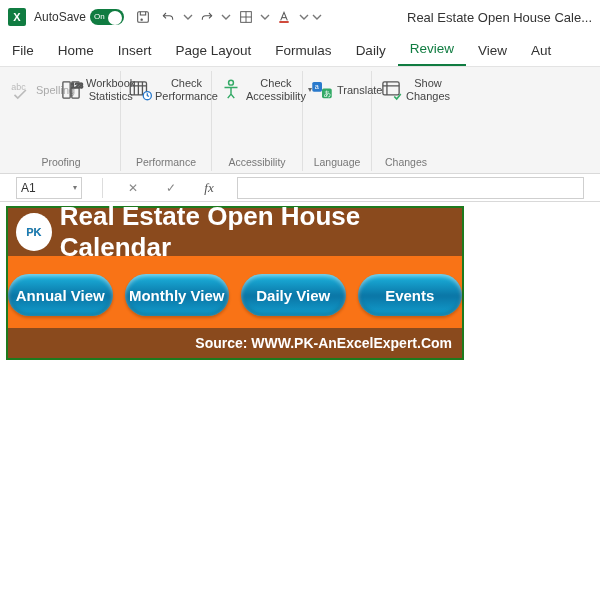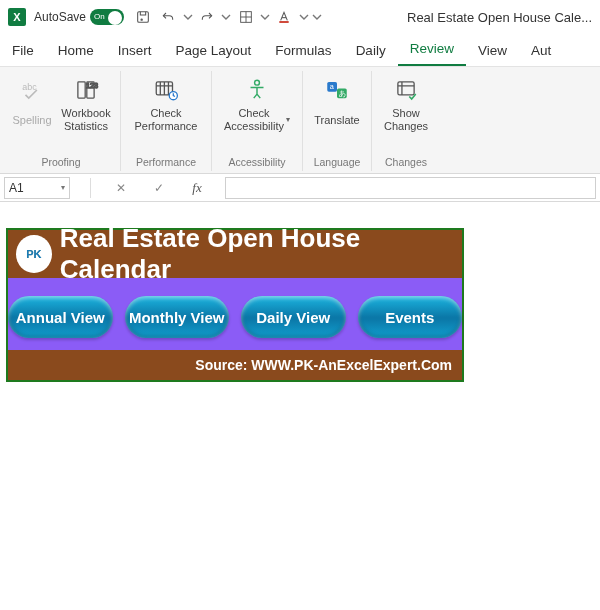--- a/index.html
+++ b/index.html
@@ -19,41 +19,41 @@
   
   .tabs { display: flex; gap: 0; padding: 6px 6px 0 0; height: 32px; align-items: flex-end; }
   .tab { padding: 6px 12px 8px 12px; font-size: 13.5px; color: #333; cursor: pointer; }
   .tab.active { color: #107c41; border-bottom: 2px solid #107c41; font-weight: 400; }
 
   
   .ribbon { background: #f5f5f5; border-top: 1px solid #e3e3e3; border-bottom: 1px solid #d9d9d9; padding: 4px 2px 2px 2px; display: flex; height: 108px; }
   .group { display: flex; flex-direction: column; align-items: center; padding: 2px 6px; border-right: 1px solid #e0e0e0; }
   .group:last-child { border-right: none; }
   .group-items { display: flex; gap: 2px; flex: 1; align-items: flex-start; }
-  .cmd { display: flex; flex-direction: column; align-items: center; justify-content: flex-start; width: 56px; padding: 2px 0; text-align: center; font-size: 11px; color: #444; gap: 2px; cursor: pointer; }
+  .cmd { display: flex; align-items: center; justify-content: flex-start; width: 56px; padding: 2px 0; text-align: center; font-size: 11px; color: #444; gap: 2px; cursor: pointer; }
   .cmd.wide { width: 78px; }
   .cmd.narrow { width: 48px; }
   .cmd.disabled { color: #aaa; }
   .cmd .ico { width: 30px; height: 30px; display: flex; align-items: center; justify-content: center; }
   .cmd .ico svg { width: 26px; height: 26px; }
   .cmd .lbl { line-height: 1.15; min-height: 26px; display:flex; align-items:center; justify-content:center; }
   .grp-label { font-size: 10.5px; color: #777; padding: 2px 0 1px 0; }
   .chev { font-size: 8px; margin-left: 2px; color: #666; }
 
   
-  .formulabar { display: flex; align-items: center; height: 28px; border-bottom: 1px solid #d9d9d9; padding: 2px 4px; gap: 18px; justify-content: space-between; }
+  .formulabar { display: flex; align-items: center; height: 28px; border-bottom: 1px solid #d9d9d9; padding: 2px 16px; gap: 18px; justify-content: space-between; }
   .namebox { width: 66px; height: 22px; border: 1px solid #cfcfcf; display: flex; align-items: center; padding: 0 4px; font-size: 12px; background:#fff; }
   .namebox .dd { margin-left: auto; font-size: 8px; color:#777; }
   .fb-btn { width: 20px; height: 20px; display: flex; align-items: center; justify-content: center; color: #888; cursor:pointer; }
   .fx { font-style: italic; font-family: serif; font-size: 13px; color:#555; }
   .formula-input { flex: 1; height: 22px; border: 1px solid #cfcfcf; padding: 0 4px; font-size: 12px; background:#fff; }
 
   
   .sheet { padding: 4px 6px; }
-  .dashboard { width: 458px; border: 2px solid #1e7a1e; background: #8b5cf6; position: relative; margin-top: 22px; }
+  .dashboard { width: 458px; border: 2px solid #1e7a1e; background: #f97316; position: relative; }
   .dash-header { background: #8a4a1d; height: 48px; display: flex; align-items: center; padding: 0 8px; gap: 8px; }
   .logo { width: 38px; height: 38px; border-radius: 50%; background: #fff; display:flex; align-items:center; justify-content:center; font-weight:bold; }
   .logo .inner { font-size: 11px; background: linear-gradient(135deg,#f2b84b,#1a7bb7); -webkit-background-clip: text; color:#1a7bb7; }
   .dash-title { color: #fff; font-size: 26px; font-weight: bold; font-family: Arial, sans-serif; }
   .dash-body { padding: 18px 0 12px 0; display: flex; flex-direction: row; align-items: center; gap: 12px; }
   .dash-btn {
     width: 210px; height: 42px; border-radius: 21px;
     background: linear-gradient(to bottom, #1cb5e0 0%, #0b78a8 50%, #0b78a8 55%, #129fcf 100%);
     box-shadow: inset 0 2px 4px rgba(255,255,255,0.5), inset 0 -2px 4px rgba(0,0,0,0.25), 0 2px 3px rgba(0,0,0,0.2);
     color: #fff; font-weight: bold; font-size: 15px; display:flex; align-items:center; justify-content:center;

